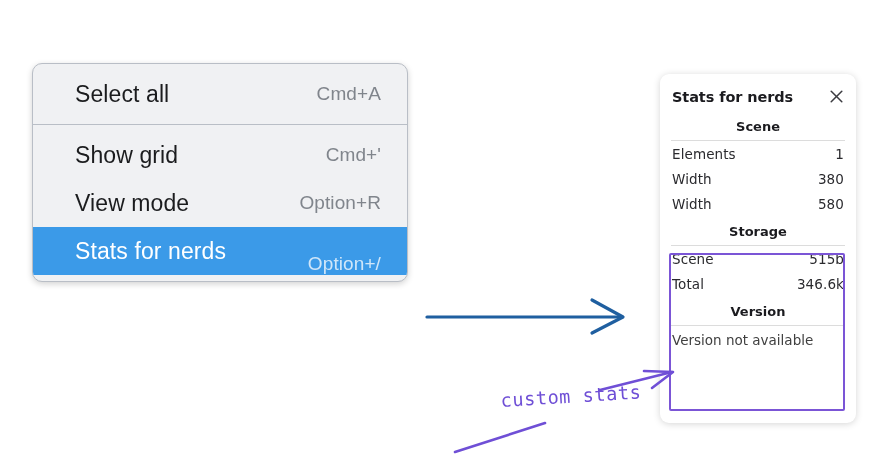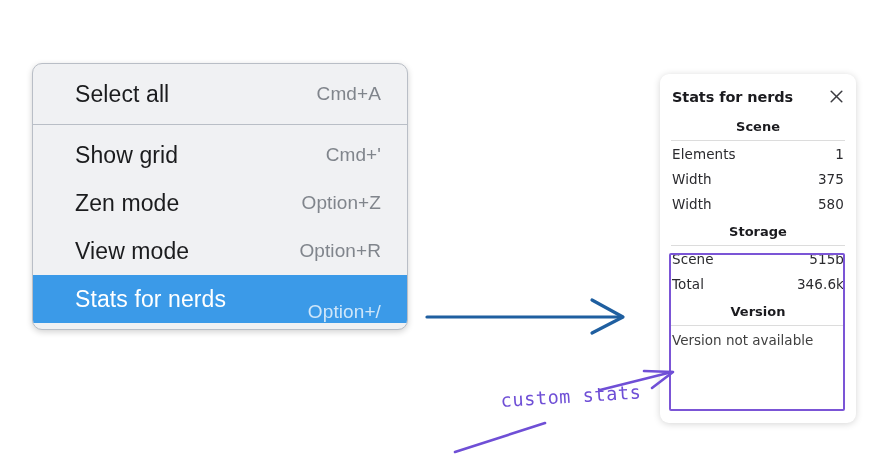--- a/index.html
+++ b/index.html
@@ -167,24 +167,20 @@
   </div>
 
   <div class="menu-divider"></div>
 
   <div class="menu-group">
     <div class="menu-item">
       <span class="label">Show grid</span>
       <span class="shortcut">Cmd+'</span>
     </div>
     <div class="menu-item">
-      <span class="label">Zen mode</span>
-      <span class="shortcut">Option+Z</span>
-    </div>
-    <div class="menu-item">
       <span class="label">View mode</span>
       <span class="shortcut">Option+R</span>
     </div>
     <div class="menu-item selected">
       <span class="label">Stats for nerds</span>
       <span class="shortcut">Option+/</span>
     </div>
   </div>
 
 </div>
@@ -202,21 +198,21 @@
   </div>
 
   <div class="section-head">Scene</div>
   <div class="section-rule"></div>
   <div class="stat-row">
     <span class="k">Elements</span>
     <span class="v">1</span>
   </div>
   <div class="stat-row">
     <span class="k">Width</span>
-    <span class="v">375</span>
+    <span class="v">380</span>
   </div>
   <div class="stat-row">
     <span class="k">Width</span>
     <span class="v">580</span>
   </div>
 
   <div class="section-head">Storage</div>
   <div class="section-rule"></div>
   <div class="stat-row">
     <span class="k">Scene</span>

